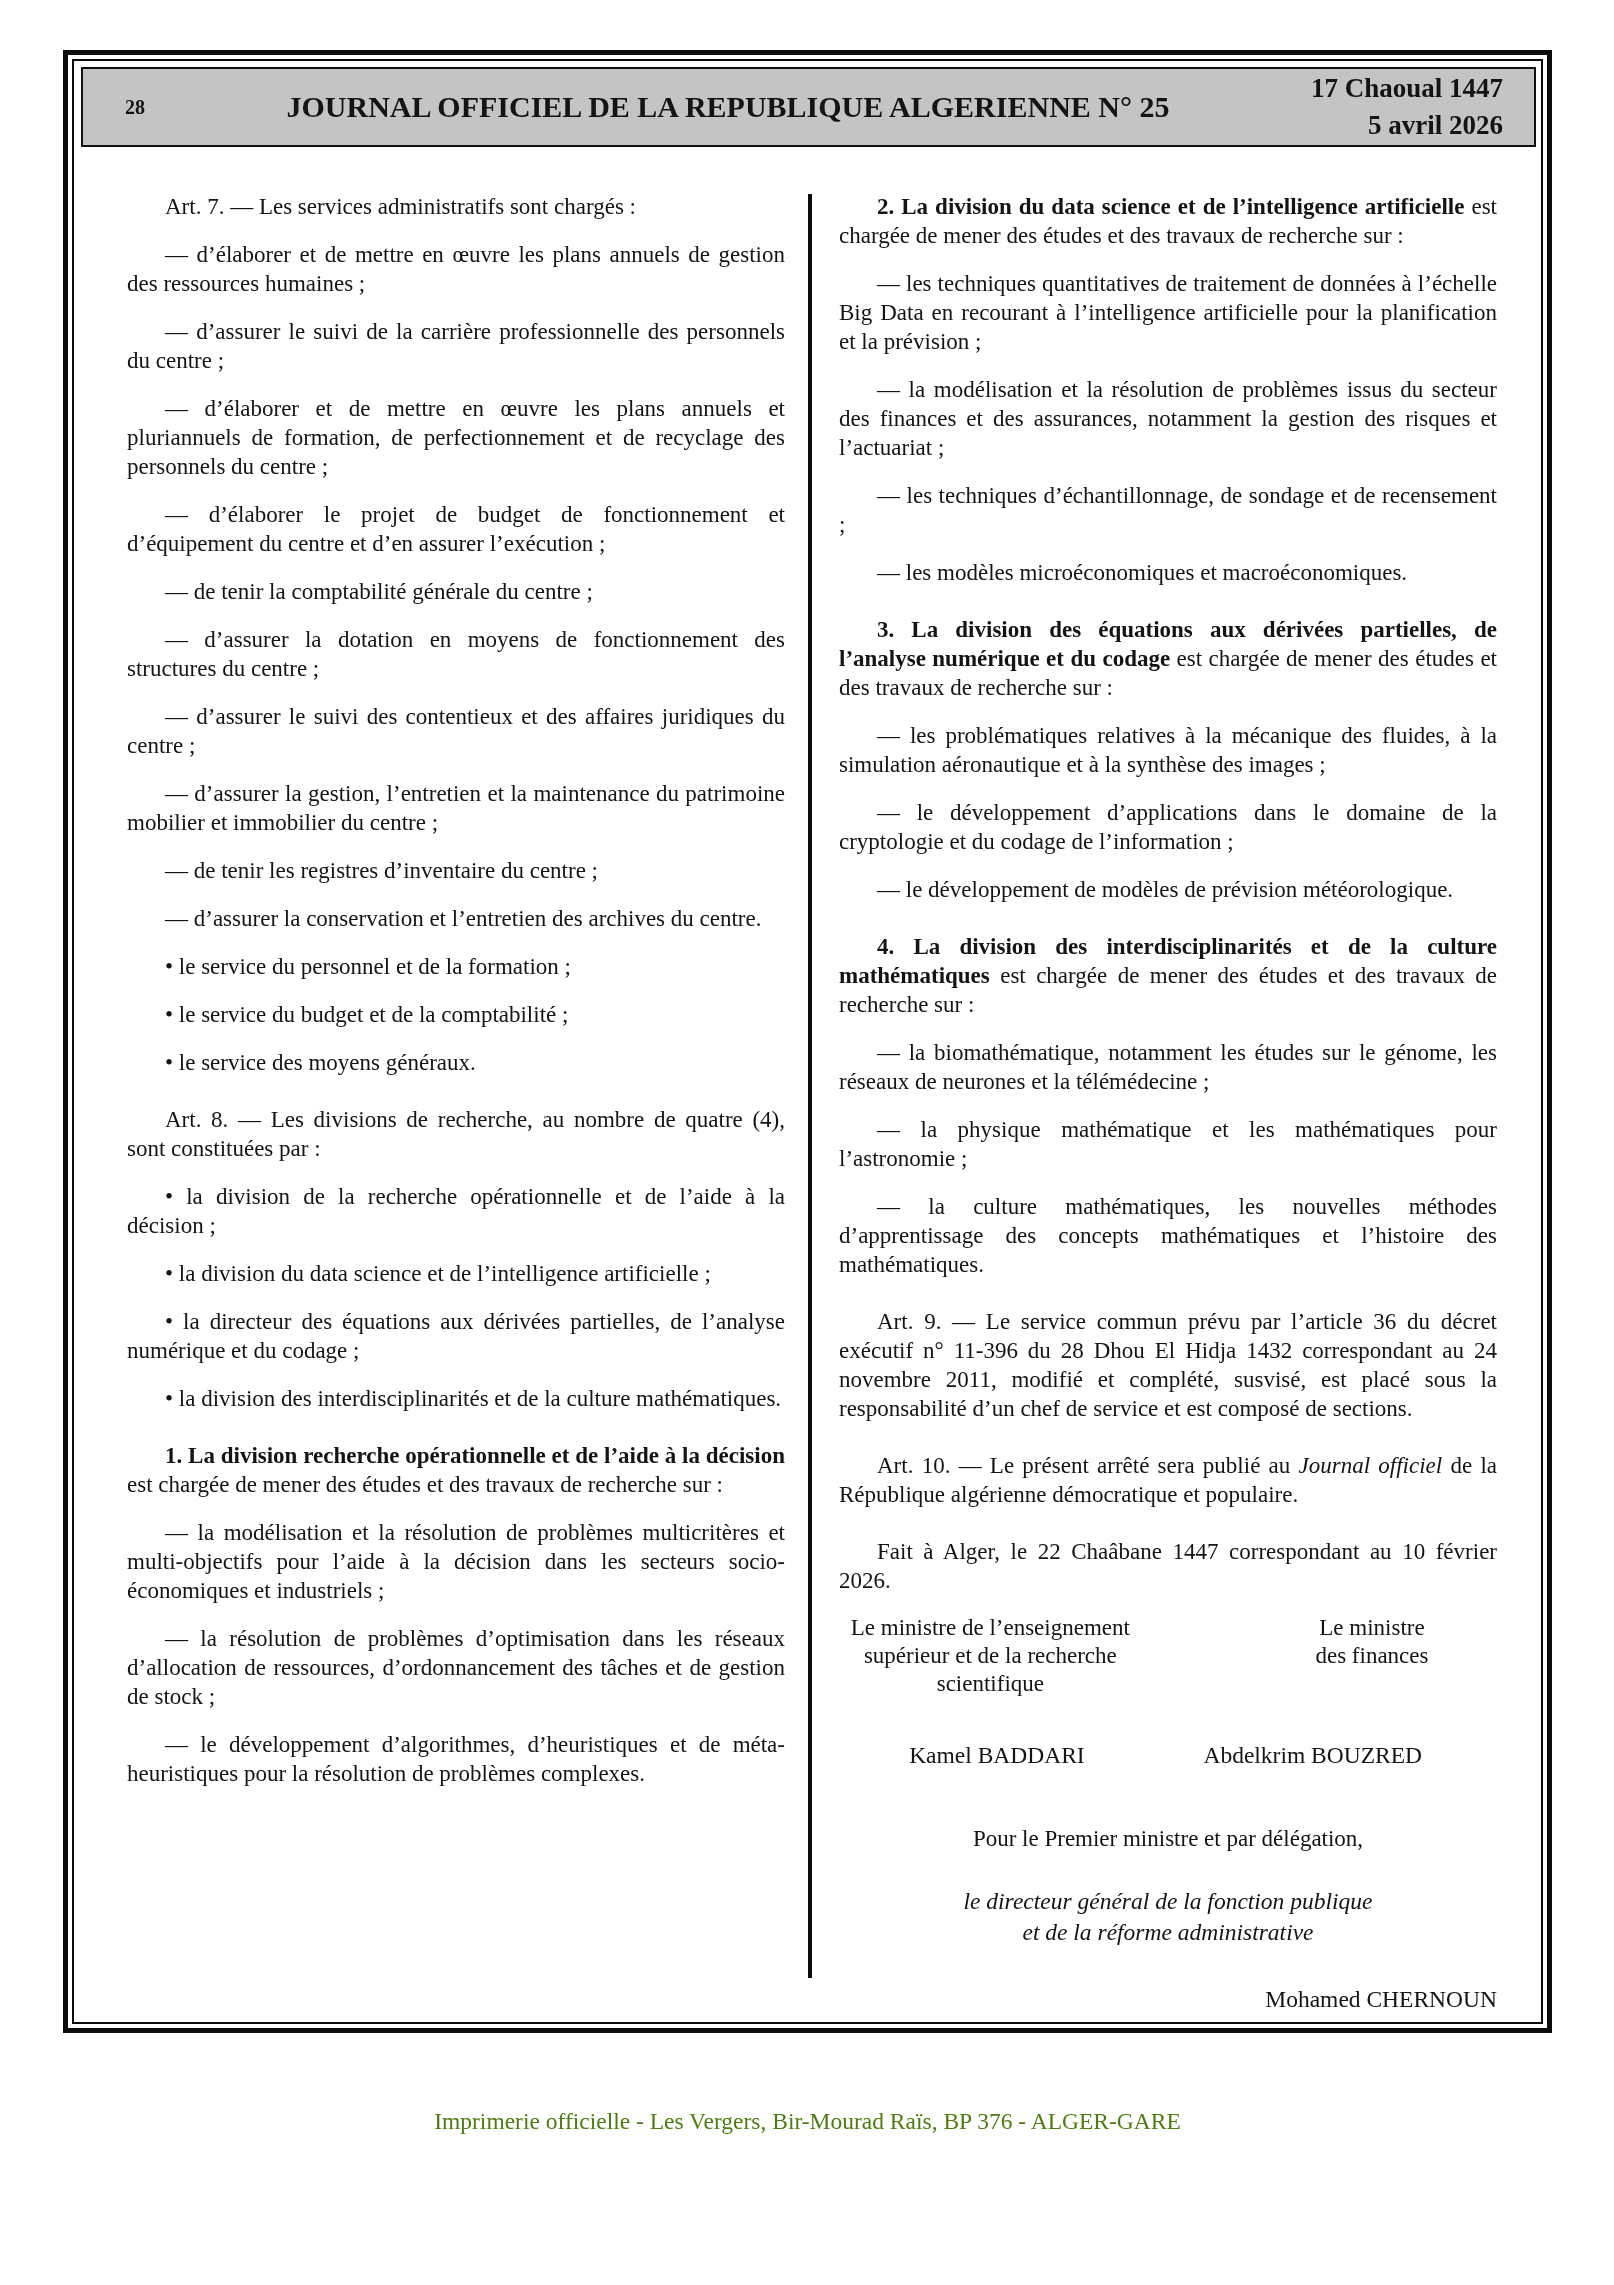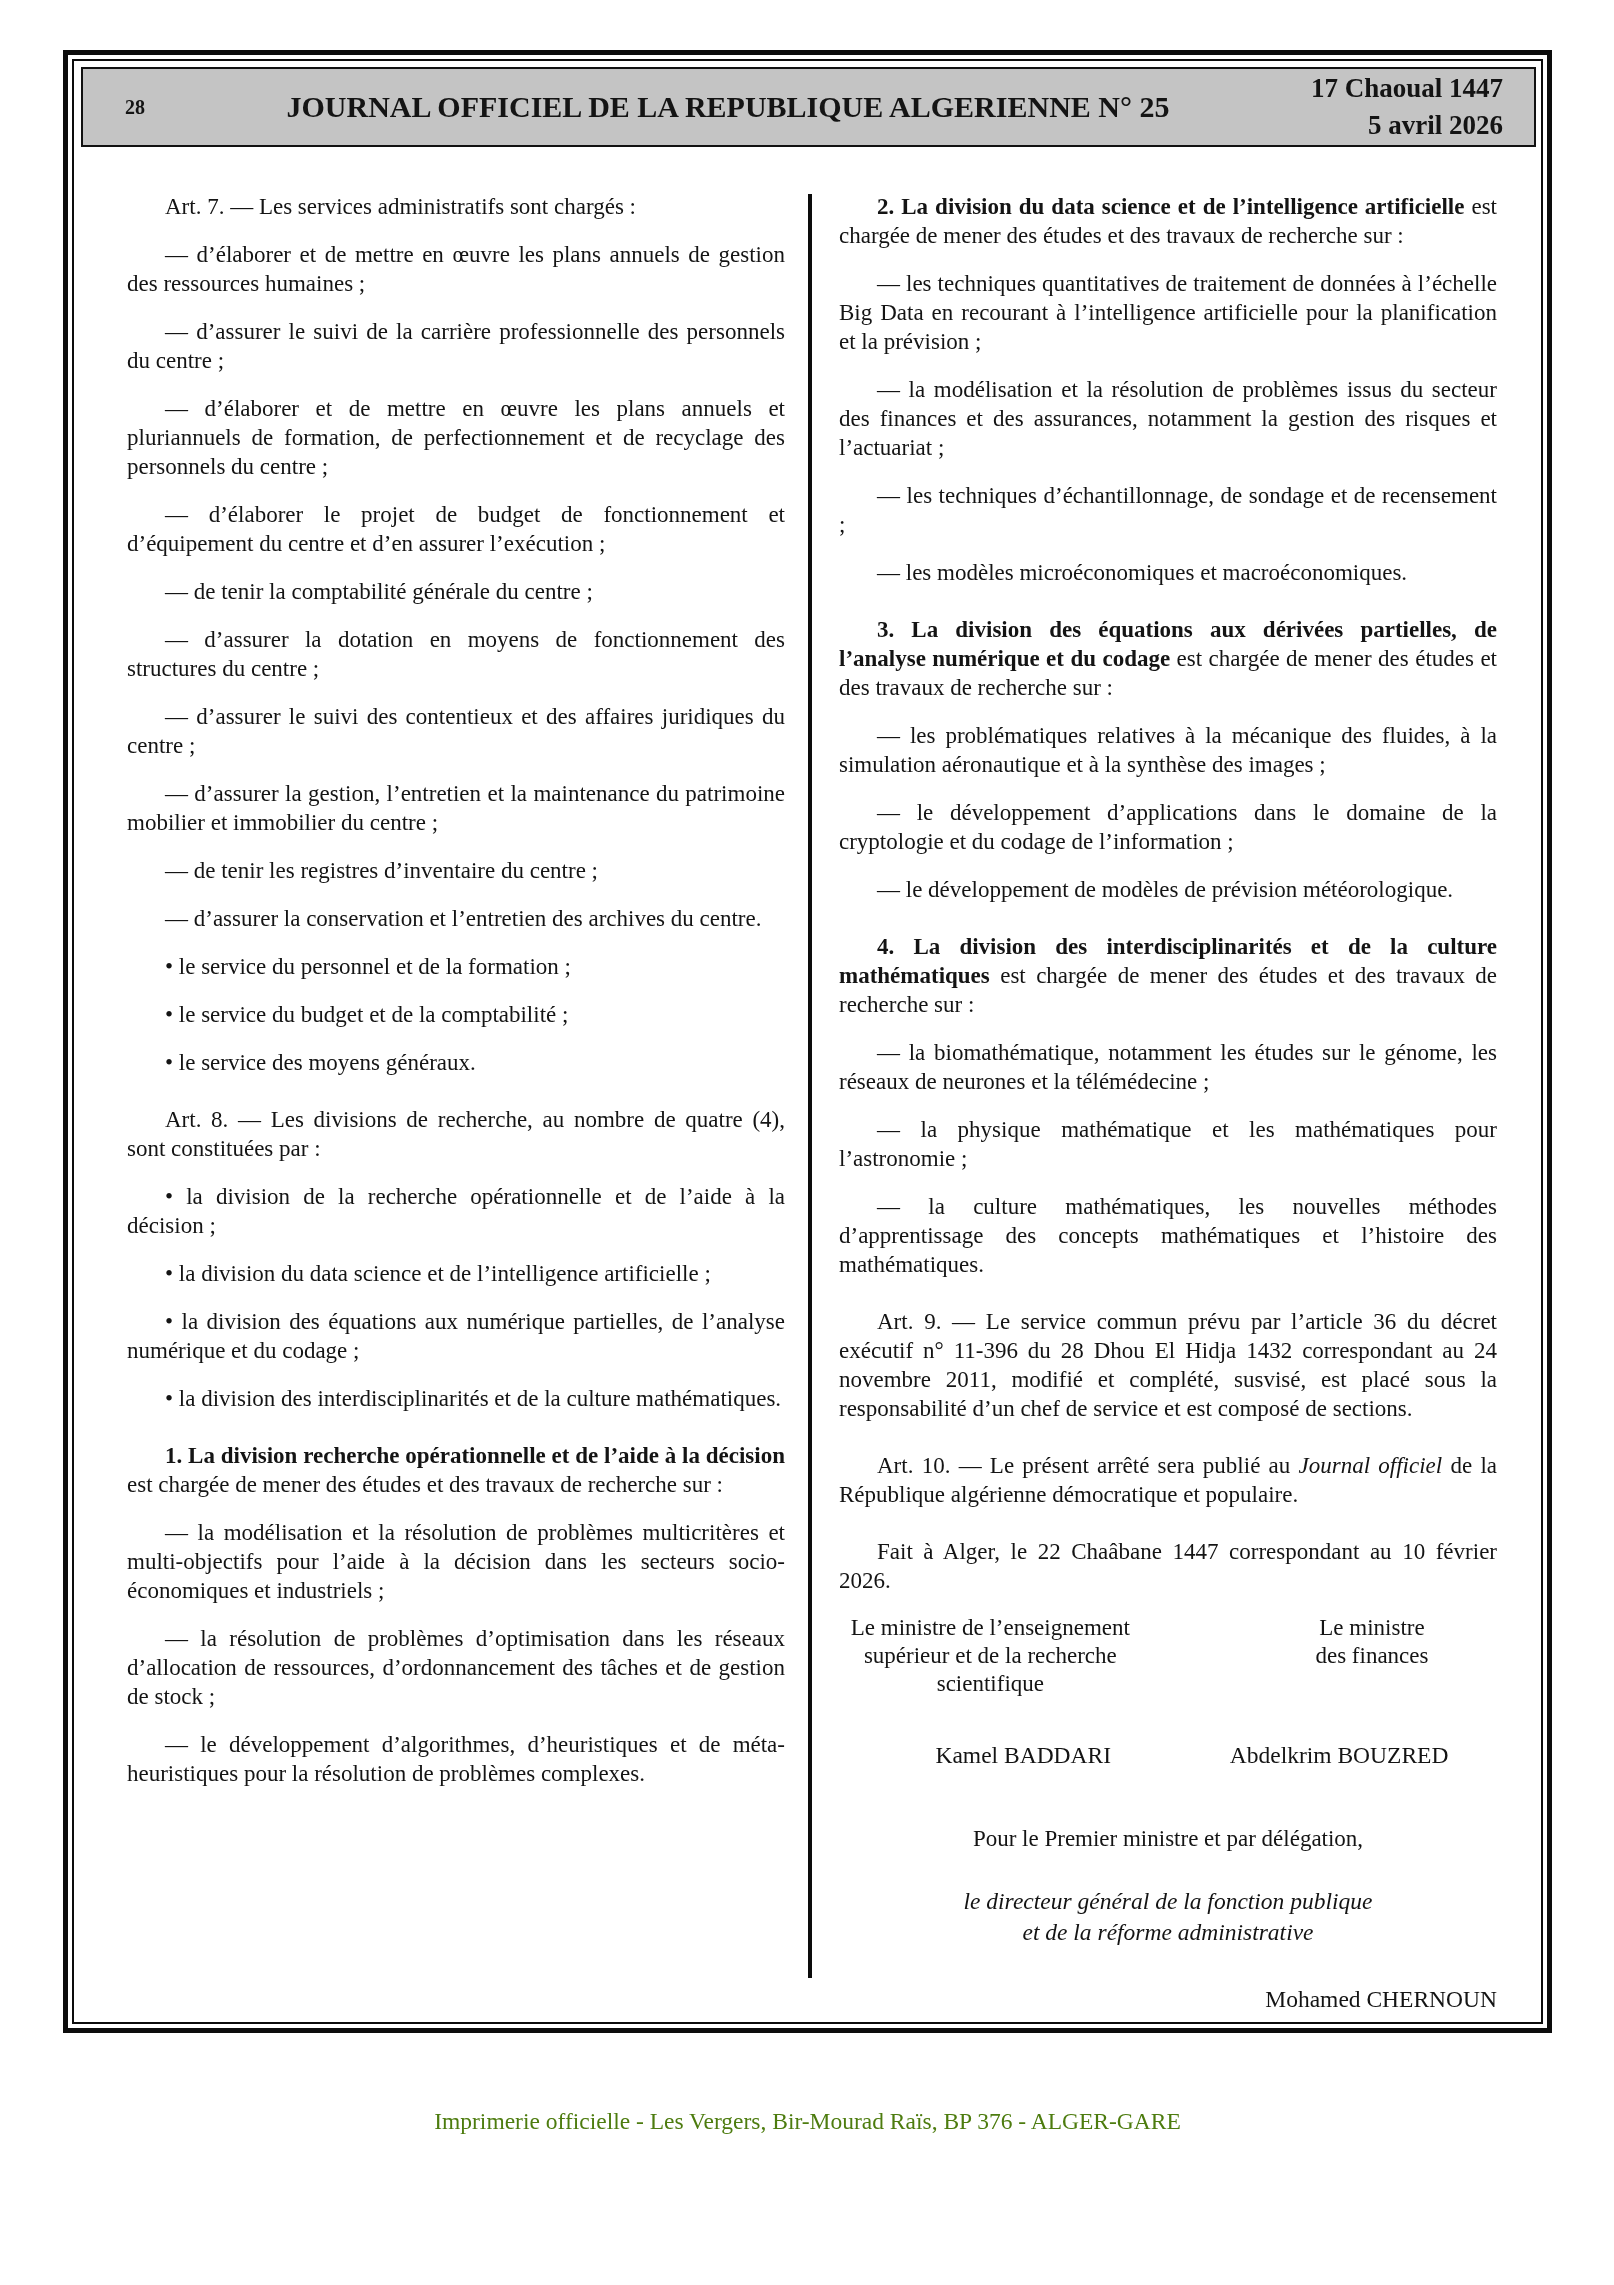--- a/index.html
+++ b/index.html
@@ -91,21 +91,21 @@
   .minister-cell-left {
     flex: 0 0 46%;
     text-align: center;
   }
   .minister-cell-right {
     flex: 0 0 38%;
     text-align: center;
   }
   .names-row {
     display: flex;
-    justify-content: flex-end;
+    justify-content: flex-start;
     margin-top: 43px;
     font-size: 23.5px;
     line-height: 28px;
   }
   .name-cell-left { flex: 0 0 48%; text-align: center; }
   .name-cell-right { flex: 0 0 48%; text-align: center; }
   .delegation-line {
     margin-top: 56px;
     text-align: center;
     font-size: 23px;
@@ -160,21 +160,21 @@
       <p class="para"><span>— d’assurer le suivi des contentieux et des affaires juridiques du centre ;</span></p>
       <p class="para"><span>— d’assurer la gestion, l’entretien et la maintenance du patrimoine mobilier et immobilier du centre ;</span></p>
       <p class="para"><span>— de tenir les registres d’inventaire du centre ;</span></p>
       <p class="para"><span>— d’assurer la conservation et l’entretien des archives du centre.</span></p>
       <p class="para"><span>• le service du personnel et de la formation ;</span></p>
       <p class="para"><span>• le service du budget et de la comptabilité ;</span></p>
       <p class="para"><span>• le service des moyens généraux.</span></p>
       <p class="para sb"><span>Art. 8. — Les divisions de recherche, au nombre de quatre (4), sont constituées par :</span></p>
       <p class="para"><span>• la division de la recherche opérationnelle et de l’aide à la décision ;</span></p>
       <p class="para"><span>• la division du data science et de l’intelligence artificielle ;</span></p>
-      <p class="para"><span>• la division des équations aux numérique partielles, de l’analyse numérique et du codage ;</span></p>
+      <p class="para"><span>• la directeur des équations aux dérivées partielles, de l’analyse numérique et du codage ;</span></p>
       <p class="para"><span>• la division des interdisciplinarités et de la culture mathématiques.</span></p>
       <p class="para sb"><span class="b">1. La division recherche opérationnelle et de l’aide à la décision</span><span> est chargée de mener des études et des travaux de recherche sur :</span></p>
       <p class="para"><span>— la modélisation et la résolution de problèmes multicritères et multi-objectifs pour l’aide à la décision dans les secteurs socio-économiques et industriels ;</span></p>
       <p class="para"><span>— la résolution de problèmes d’optimisation dans les réseaux d’allocation de ressources, d’ordonnancement des tâches et de gestion de stock ;</span></p>
       <p class="para"><span>— le développement d’algorithmes, d’heuristiques et de méta-heuristiques pour la résolution de problèmes complexes.</span></p>
     </div>
 
   <div class="col-divider"></div>
 
   <div class="column column-right">

